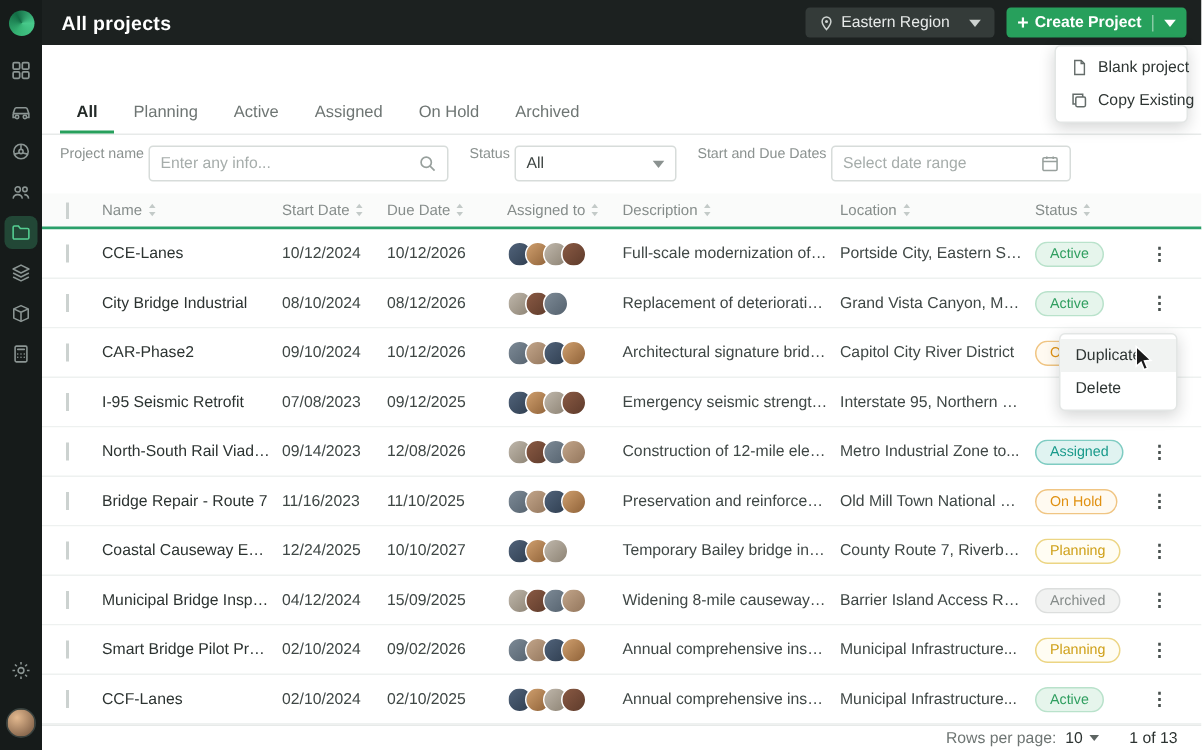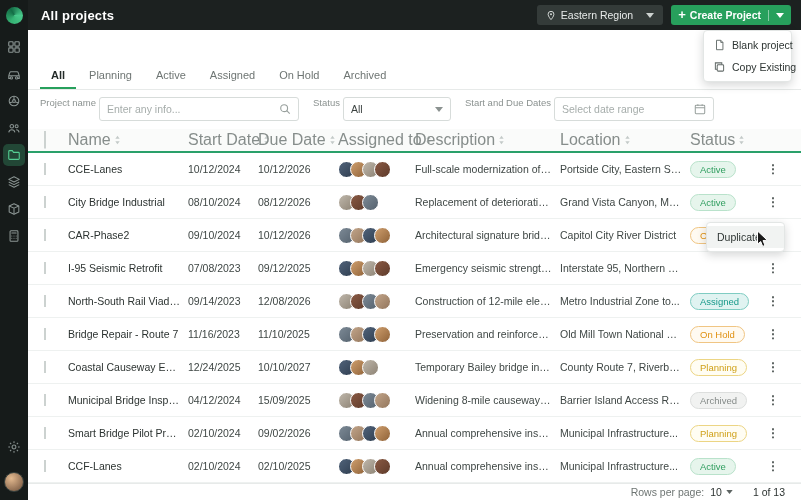--- a/index.html
+++ b/index.html
@@ -39,21 +39,21 @@
   .fcontrol { height:24px; border:1px solid #d7dcda; border-radius:3px; display:flex; align-items:center; padding:0 7px; font-size:10.5px; color:#3c4341; background:#fff; }
   .fcontrol.name { width:200px; }
   .fcontrol.status { width:108px; justify-content:space-between; cursor:pointer; }
   .fcontrol.dates { width:160px; justify-content:space-between; cursor:pointer; }
   .finput { border:none; outline:none; flex:1; font:inherit; color:#3c4341; min-width:0; }
   .finput::placeholder { color:#a6adab; }
   .ph { color:#a6adab; }
   .ctl-icon { color:#98a09d; display:flex; }
   .caret-dk { color:#5d6462; display:flex; }
 
-  .thead { display:flex; align-items:center; height:24px; background:#fafbfa; border-bottom:2px solid #2aa06a; font-size:16px; color:#868d8b; flex:none; }
+  .thead { display:flex; align-items:center; height:24px; background:#fafbfa; border-bottom:2px solid #2aa06a; font-size:10px; color:#868d8b; flex:none; }
   .cell { padding:0 4px; overflow:hidden; white-space:nowrap; text-overflow:ellipsis; flex:none; }
   .th { display:flex; align-items:center; gap:3px; overflow:visible; cursor:pointer; }
   .sort { display:flex; flex:none; }
   .sort svg { width:7px; height:10px; display:block; }
 
   .rows { flex:none; }
   .trow { display:flex; align-items:center; height:33px; border-bottom:1px solid #eef1f0; font-size:10.5px; color:#3f4745; background:#fff; }
   .trow .name { color:#2c3331; }
   .cb { width:13px; height:13px; border:1.5px solid #ccd2d0; border-radius:3px; background:#fff; margin-left:2px; flex:none; cursor:pointer; }
   .avatars { display:flex; align-items:center; }
@@ -555,20 +555,23 @@
             </g>
           </svg>
         </span>
         <span>Copy Existing</span>
       </div>
     </div>
   <div class="menu" id="context-menu">
       <div class="menu-item hl">
         <span>Duplicate</span>
       </div>
+      <div class="menu-item">
+        <span>Delete</span>
+      </div>
     </div>
 
   <div class="cursor">
     <svg width="13" height="19" viewBox="0 0 13 19">
         <path d="M1.5 1l0 13.2 3.2-2.7 2 4.9 2.3-1-2-4.8 4.3-.4z" fill="#1a1a1a" stroke="#ffffff" stroke-width="1"></path>
       </svg>
   </div>
 
 </div>
 

